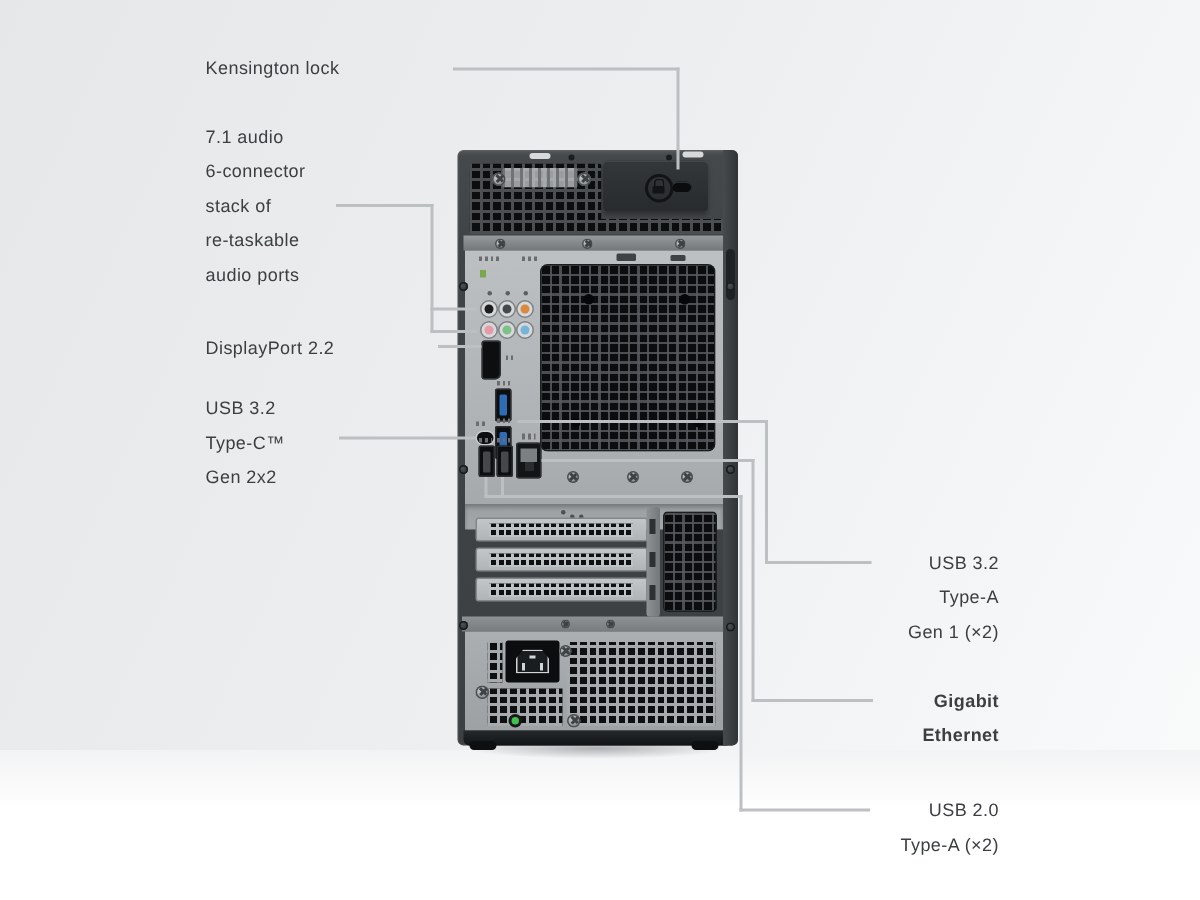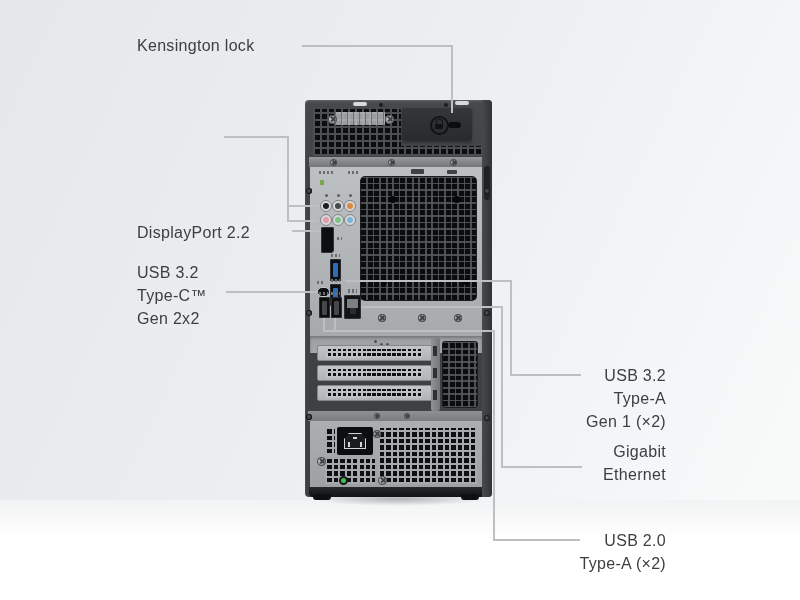--- a/index.html
+++ b/index.html
@@ -3,21 +3,21 @@
 <meta charset="utf-8">
 <style>
   html,body{margin:0;padding:0;}
   .scene{position:relative;width:800px;height:600px;overflow:hidden;
     font-family:"Liberation Sans",sans-serif;
     background:linear-gradient(115deg,#e5e7e9 0%,#eceef0 45%,#f5f6f7 80%,#fafbfb 100%);}
   .floor{position:absolute;left:0;top:500px;width:800px;height:100px;
     background:linear-gradient(#f2f3f4,#ffffff 40%);}
   .abs{position:absolute;}
   
-  .callout{position:absolute;font-size:16px;line-height:23px;letter-spacing:.3px;
+  .callout{position:absolute;font-size:12px;line-height:23px;letter-spacing:.3px;
     color:#3c3f41;white-space:pre-line;}
   .callout.right{text-align:right;}
   
   .lead{position:absolute;background:#bcc0c3;}
   
   .tower{position:absolute;left:305px;top:100px;width:187px;height:397px;
     background:linear-gradient(180deg,#54575a 0px,#46494c 4px,#414447 60px,#3d4043 100%);
     border-radius:4px;box-shadow:inset 0 0 0 1px rgba(255,255,255,.06);}
   .tower-shadow{position:absolute;left:312px;top:492px;width:172px;height:14px;border-radius:50%;
     background:radial-gradient(ellipse,rgba(40,44,48,.32),rgba(40,44,48,0) 70%);}
@@ -250,24 +250,29 @@
   <div class="lead" style="left:501px;top:306px;width:2px;height:162px;"></div>
   <div class="lead" style="left:501px;top:466px;width:81px;height:2px;"></div>
 
   <div class="lead" style="left:323px;top:318px;width:2px;height:14px;"></div>
   <div class="lead" style="left:334px;top:318px;width:2px;height:14px;"></div>
   <div class="lead" style="left:323px;top:330px;width:172px;height:2px;"></div>
   <div class="lead" style="left:493px;top:330px;width:2px;height:211px;"></div>
   <div class="lead" style="left:493px;top:539px;width:87px;height:2px;"></div>
 
   <div class="callout" style="left:137px;top:34px;">Kensington lock</div>
+  <div class="callout" style="left:137px;top:80px;">7.1 audio
+6-connector
+stack of
+re-taskable
+audio ports</div>
   <div class="callout" style="left:137px;top:221px;">DisplayPort 2.2</div>
   <div class="callout" style="left:137px;top:261px;">USB 3.2
 Type-C™
 Gen 2x2</div>
   <div class="callout right" style="right:134px;top:364px;">USB 3.2
 Type-A
 Gen 1 (×2)</div>
-  <div class="callout right" style="right:134px;top:440px;">Gigabit
+  <div class="callout right" style="right:134px;top:456px;font-weight:bold;">Gigabit
 Ethernet</div>
   <div class="callout right" style="right:134px;top:529px;">USB 2.0
 Type-A (×2)</div>
 </div>
 
 </body></html>

